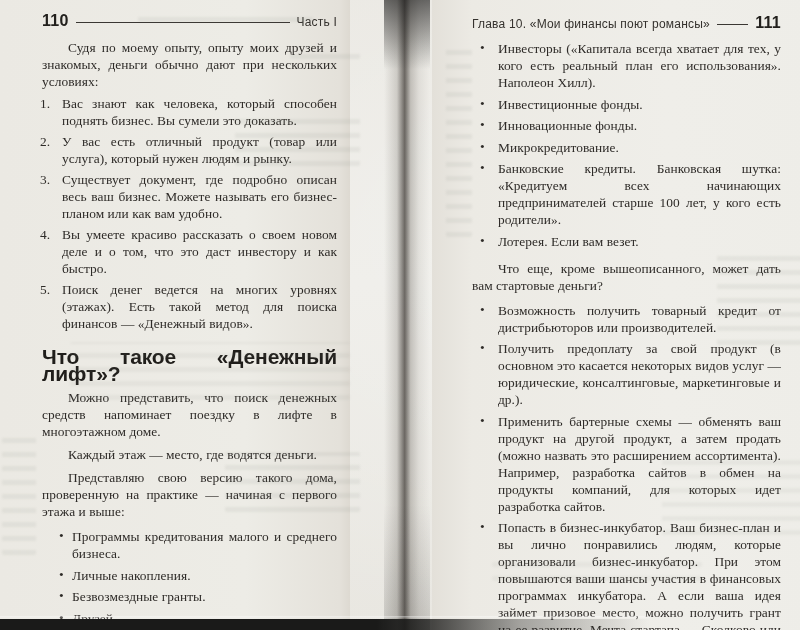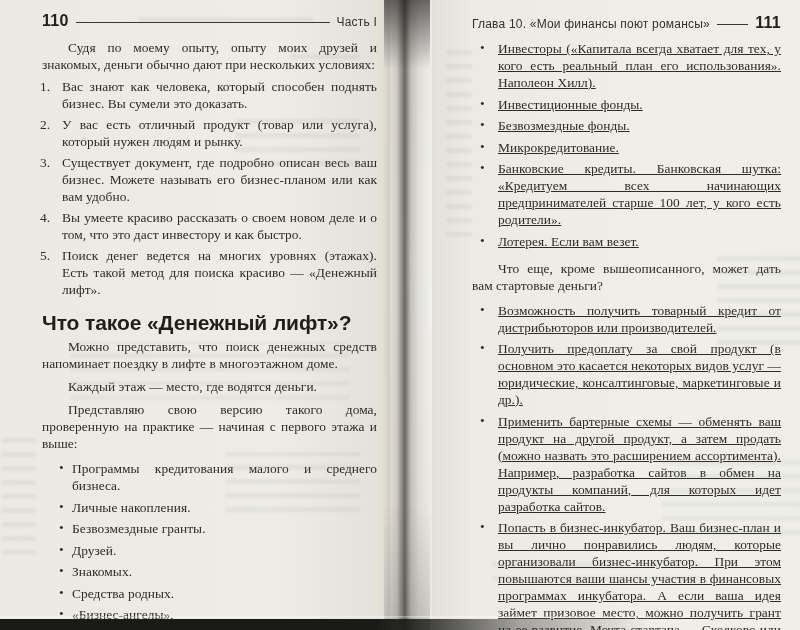--- a/index.html
+++ b/index.html
@@ -8,21 +8,21 @@
     background:#e7e5e0;
     font-family:"Liberation Serif","DejaVu Serif",serif;
     color:#2e2b28;
   }
   .scene{position:absolute;inset:0;
     background:
       radial-gradient(130% 115% at 68% 38%, rgba(255,255,255,.30), rgba(255,255,255,0) 62%),
       linear-gradient(180deg,#e9e7e1 0%,#ecebe6 45%,#e8e6e0 100%);
   }
   .page{position:absolute;top:0;height:630px;}
-  .page-left{left:0;width:390px;
+  .page-left{left:0;width:350px;
     background:linear-gradient(90deg,#ebe9e3 0%,#edecE6 70%,#e4e1da 97%,#ddd9d1 100%);}
   .page-right{left:432px;width:392px;
     background:linear-gradient(90deg,#e3e0d9 0%,#eceae4 10%,#efeee9 60%,#eeede8 100%);}
   .content{position:absolute;filter:blur(.22px);}
   .page-left .content{left:42px;right:13px;top:12px;}
   .page-right .content{left:40px;right:43px;top:14px;}
 
   
   .runhead{display:flex;align-items:baseline;font-family:"Liberation Sans","DejaVu Sans",sans-serif;}
   .pagenum{font-weight:bold;font-size:16px;letter-spacing:.3px;color:#22201d;}
@@ -35,21 +35,21 @@
   .para + .para{margin-top:6px;}
   .intro{margin-top:9px;}
 
   ol.numlist{list-style:none;margin:5px 0 0 0;padding:0;}
   ol.numlist li{position:relative;padding-left:20px;margin-top:4px;}
   ol.numlist .num{position:absolute;left:-2px;top:0;}
 
   ul.blist{list-style:none;margin:8px 0 0 0;padding:0;}
   ul.blist li{position:relative;padding-left:30px;margin-top:4.5px;}
   ul.blist li::before{content:"•";position:absolute;left:17px;top:-1px;}
-  .page-right ul.blist li{padding-left:26px;text-decoration:underline;}
+  .page-right ul.blist li{padding-left:26px;}
   .page-right ul.blist li::before{left:8px;}
 
   .secheading{
     font-family:"Liberation Sans","DejaVu Sans",sans-serif;
     font-weight:bold;font-size:21px;letter-spacing:-.1px;color:#201e1b;
     margin:16px 0 7px 0;
   }
   .question{margin-top:10px;}
 
   
@@ -85,21 +85,21 @@
       </div>
 
       <div class="bodytext">
         <p class="para intro">Судя по моему опыту, опыту моих друзей и знакомых, деньги обычно дают при нескольких условиях:</p>
 
         <ol class="numlist">
           <li><span class="num">1.</span><span>Вас знают как человека, который способен поднять бизнес. Вы сумели это доказать.</span></li>
           <li><span class="num">2.</span><span>У вас есть отличный продукт (товар или услуга), который нужен людям и рынку.</span></li>
           <li><span class="num">3.</span><span>Существует документ, где подробно описан весь ваш бизнес. Можете называть его бизнес-планом или как вам удобно.</span></li>
           <li><span class="num">4.</span><span>Вы умеете красиво рассказать о своем новом деле и о том, что это даст инвестору и как быстро.</span></li>
-          <li><span class="num">5.</span><span>Поиск денег ведется на многих уровнях (этажах). Есть такой метод для поиска красиво — «Денежный лифт».</span></li>
+          <li><span class="num">5.</span><span>Поиск денег ведется на многих уровнях (этажах). Есть такой метод для поиска финансов — «Денежный видов».</span></li>
         </ol>
 
         <div class="secheading">Что такое «Денежный лифт»?</div>
 
         <p class="para">Можно представить, что поиск денежных средств напоминает поездку в лифте в многоэтажном доме.</p>
         <p class="para">Каждый этаж — место, где водятся деньги.</p>
         <p class="para">Представляю свою версию такого дома, проверенную на практике — начиная с первого этажа и выше:</p>
 
         <ul class="blist">
           <li>Программы кредитования малого и среднего бизнеса.</li>
@@ -126,21 +126,21 @@
       <div class="runhead">
         <span class="runtitle">Глава 10. «Мои финансы поют романсы»</span>
         <span class="rule"></span>
         <span class="pagenum">111</span>
       </div>
 
       <div class="bodytext">
         <ul class="blist">
           <li>Инвесторы («Капитала всегда хватает для тех, у кого есть реальный план его использования». Наполеон Хилл).</li>
           <li>Инвестиционные фонды.</li>
-          <li>Безвозмездные фонды.</li>
+          <li>Инновационные фонды.</li>
           <li>Микрокредитование.</li>
           <li>Банковские кредиты. Банковская шутка: «Кредитуем всех начинающих предпринимателей старше 100 лет, у кого есть родители».</li>
           <li>Лотерея. Если вам везет.</li>
         </ul>
 
         <p class="para question">Что еще, кроме вышеописанного, может дать вам стартовые деньги?</p>
 
         <ul class="blist">
           <li>Возможность получить товарный кредит от дистрибьюторов или производителей.</li>
           <li>Получить предоплату за свой продукт (в основном это касается некоторых видов услуг — юридические, консалтинговые, маркетинговые и др.).</li>

